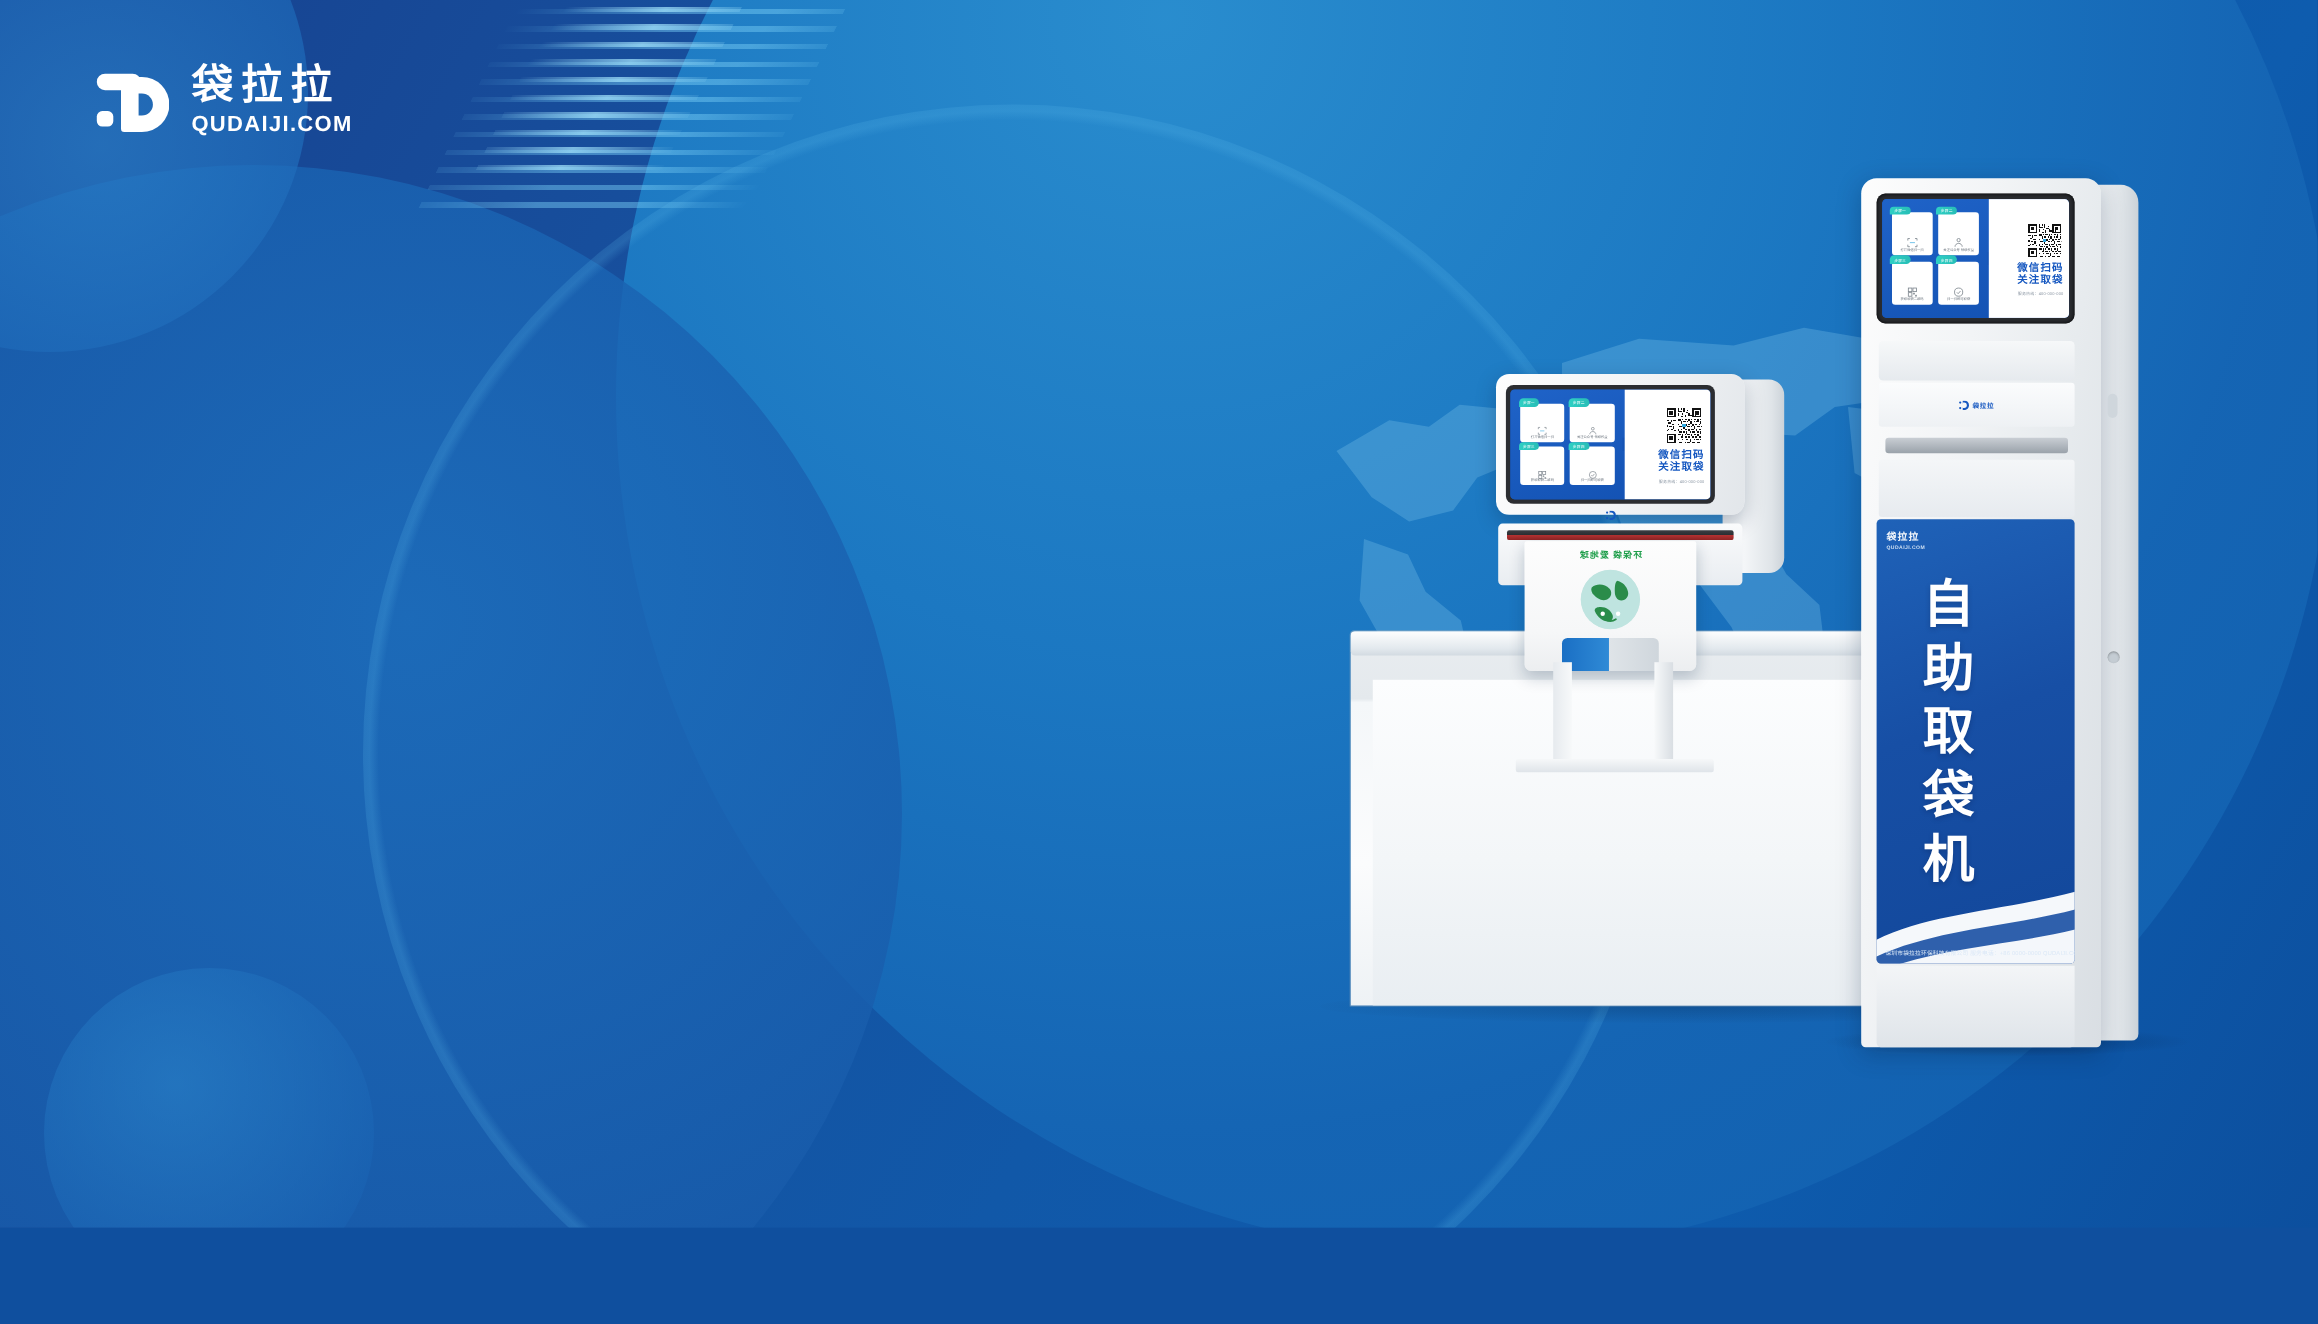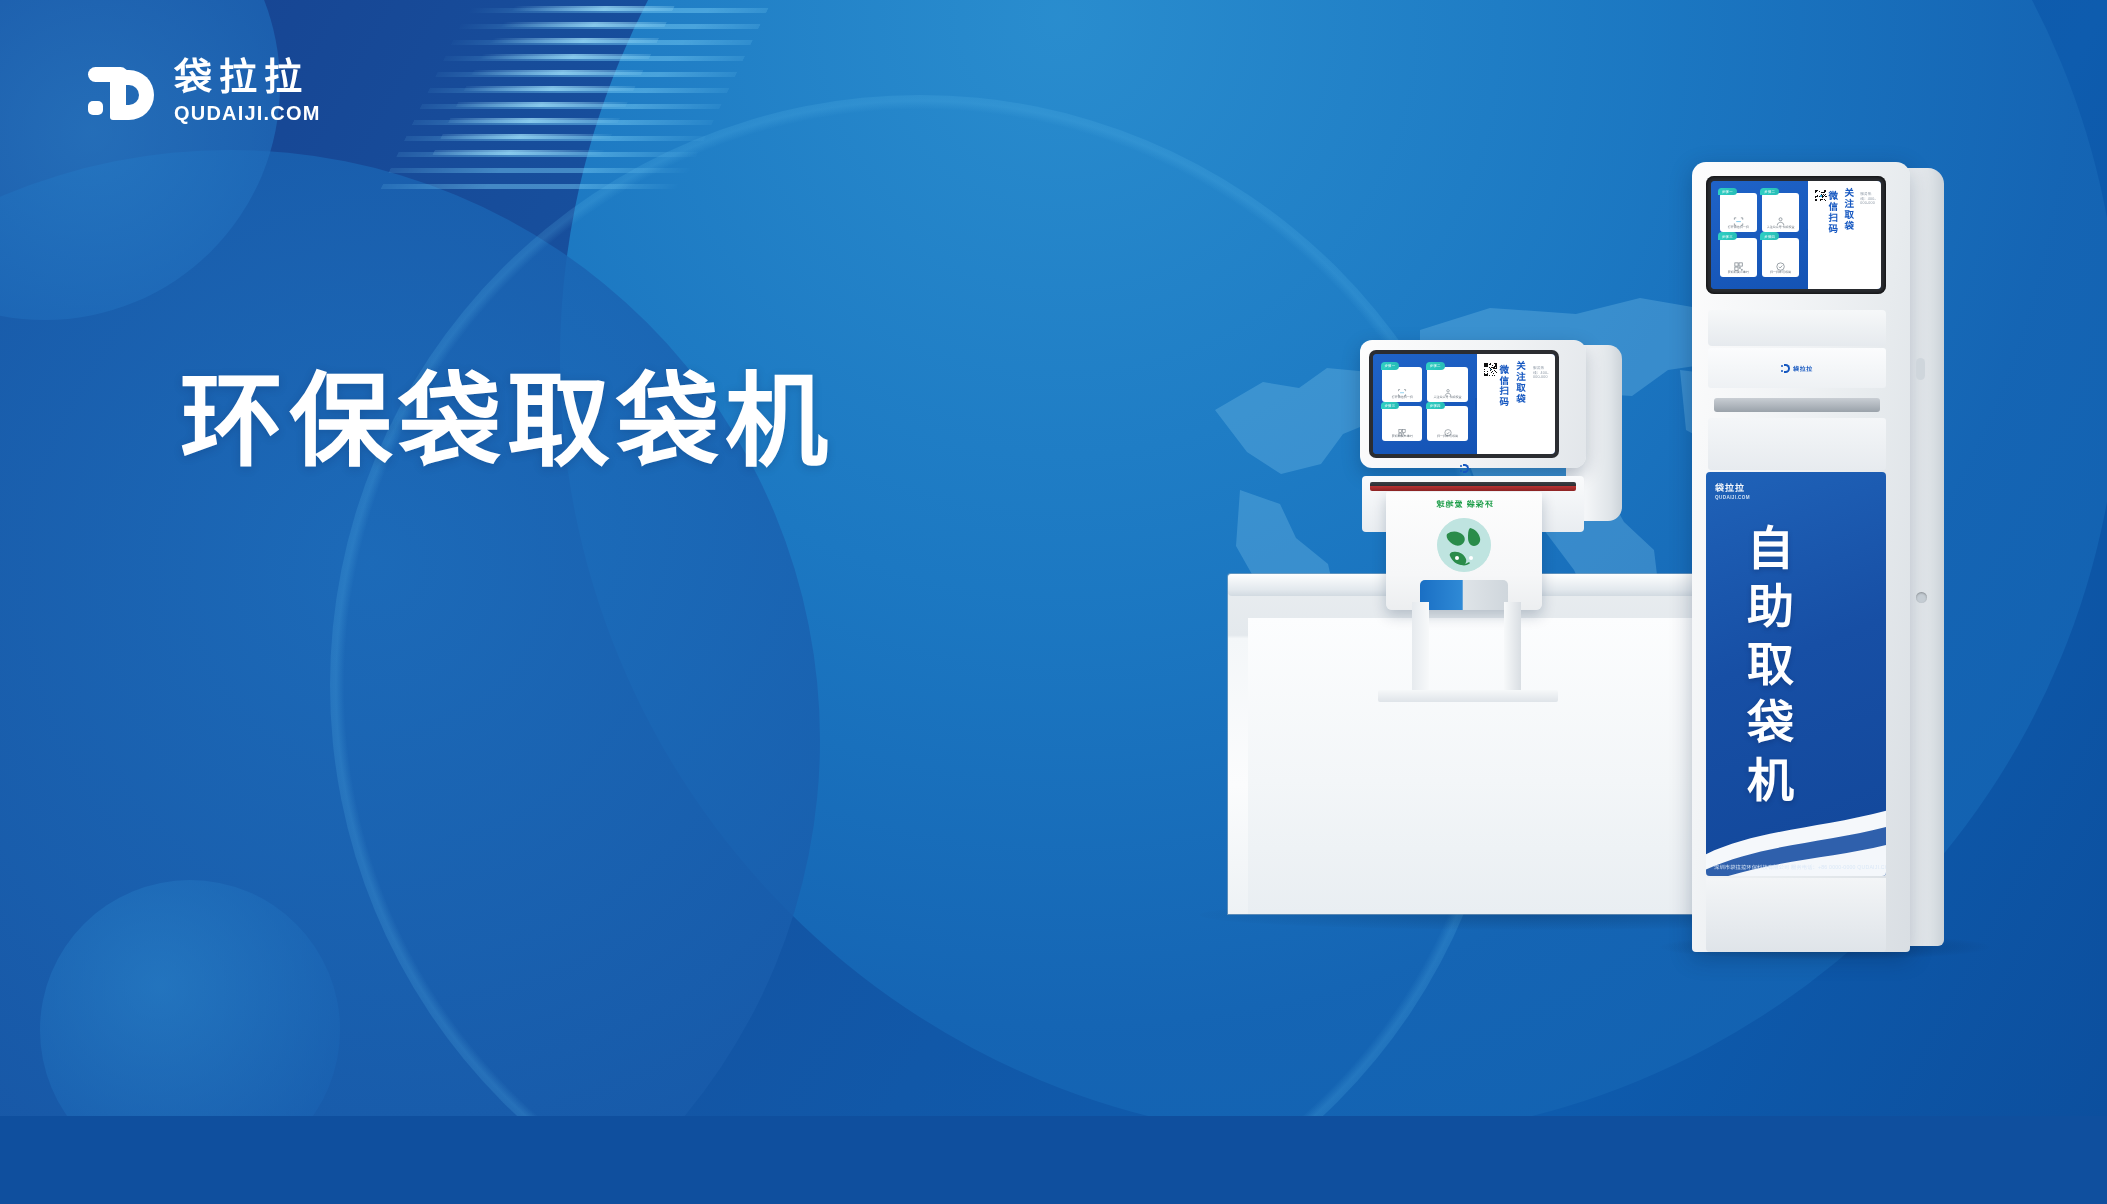--- a/index.html
+++ b/index.html
@@ -153,22 +153,22 @@
   .scr{position:relative;width:100%;height:100%;border-radius:4px;overflow:hidden;display:flex;background:#1557c0;}
   .scr-left{position:relative;flex:0 0 57%;background:linear-gradient(160deg,#1f63c8 0%,#1453b4 100%);
       padding:7% 5%;box-sizing:border-box;display:grid;grid-template-columns:1fr 1fr;gap:6%;}
   .step-card{position:relative;background:#fff;border-radius:3px;display:flex;flex-direction:column;
       align-items:center;justify-content:flex-end;padding:12% 4% 6%;box-sizing:border-box;}
   .step-tag{position:absolute;left:-4%;top:-13%;background:linear-gradient(90deg,#2fd0c4,#27bdb6);
       color:#fff;font-size:3.4px;padding:1.2px 4px;border-radius:6px 6px 6px 0;white-space:nowrap;letter-spacing:.2px;}
   .step-ico{width:38%;height:34%;opacity:.8;}
   .step-ico svg{width:100%;height:100%;}
   .step-lbl{margin-top:6%;font-size:3px;color:#6a737d;text-align:center;line-height:1.25;letter-spacing:0;}
-  .scr-right{position:relative;flex:1;background:#fff;display:flex;flex-direction:row;
-      align-items:flex-start;justify-content:center;padding:4% 3%;box-sizing:border-box;}
+  .scr-right{position:relative;flex:1;background:#fff;display:flex;flex-direction:column;
+      align-items:flex-end;justify-content:center;padding:4% 3%;box-sizing:border-box;}
   .qr{width:56%;aspect-ratio:1/1;background:#fff;padding:3%;box-sizing:border-box;}
   .qr svg{width:100%;height:100%;display:block;}
   .qr-t1,.qr-t2{color:#1557c0;font-weight:700;letter-spacing:1px;line-height:1.15;}
   .qr-t1{font-size:9.5px;margin-top:5%;}
   .qr-t2{font-size:9.5px;}
   .qr-t3{color:#8b96a3;font-size:3.6px;margin-top:5%;letter-spacing:.2px;}
   .scr-notch{position:absolute;left:56.3%;top:44%;width:2.6%;height:12%;background:#1453b4;
       border-radius:0 3px 3px 0;}
 
   
@@ -223,21 +223,20 @@
       <div class="bar"></div>
       <div class="bowl"></div>
     </div>
     <div class="logo-text">
       <div class="logo-cn">袋拉拉</div>
       <div class="logo-en">QUDAIJI.COM</div>
     </div>
   </div>
 
   <div class="headline">
-    <div class="h-line h1">环保袋取袋机</div>
   </div>
 
   <div class="shadow-desk"></div>
   <div class="desk"></div>
   <div class="desk-top"></div>
   <div class="desk-face"></div>
 
   <div class="dk">
     <div class="dk-side"></div>
     <div class="dk-head">

